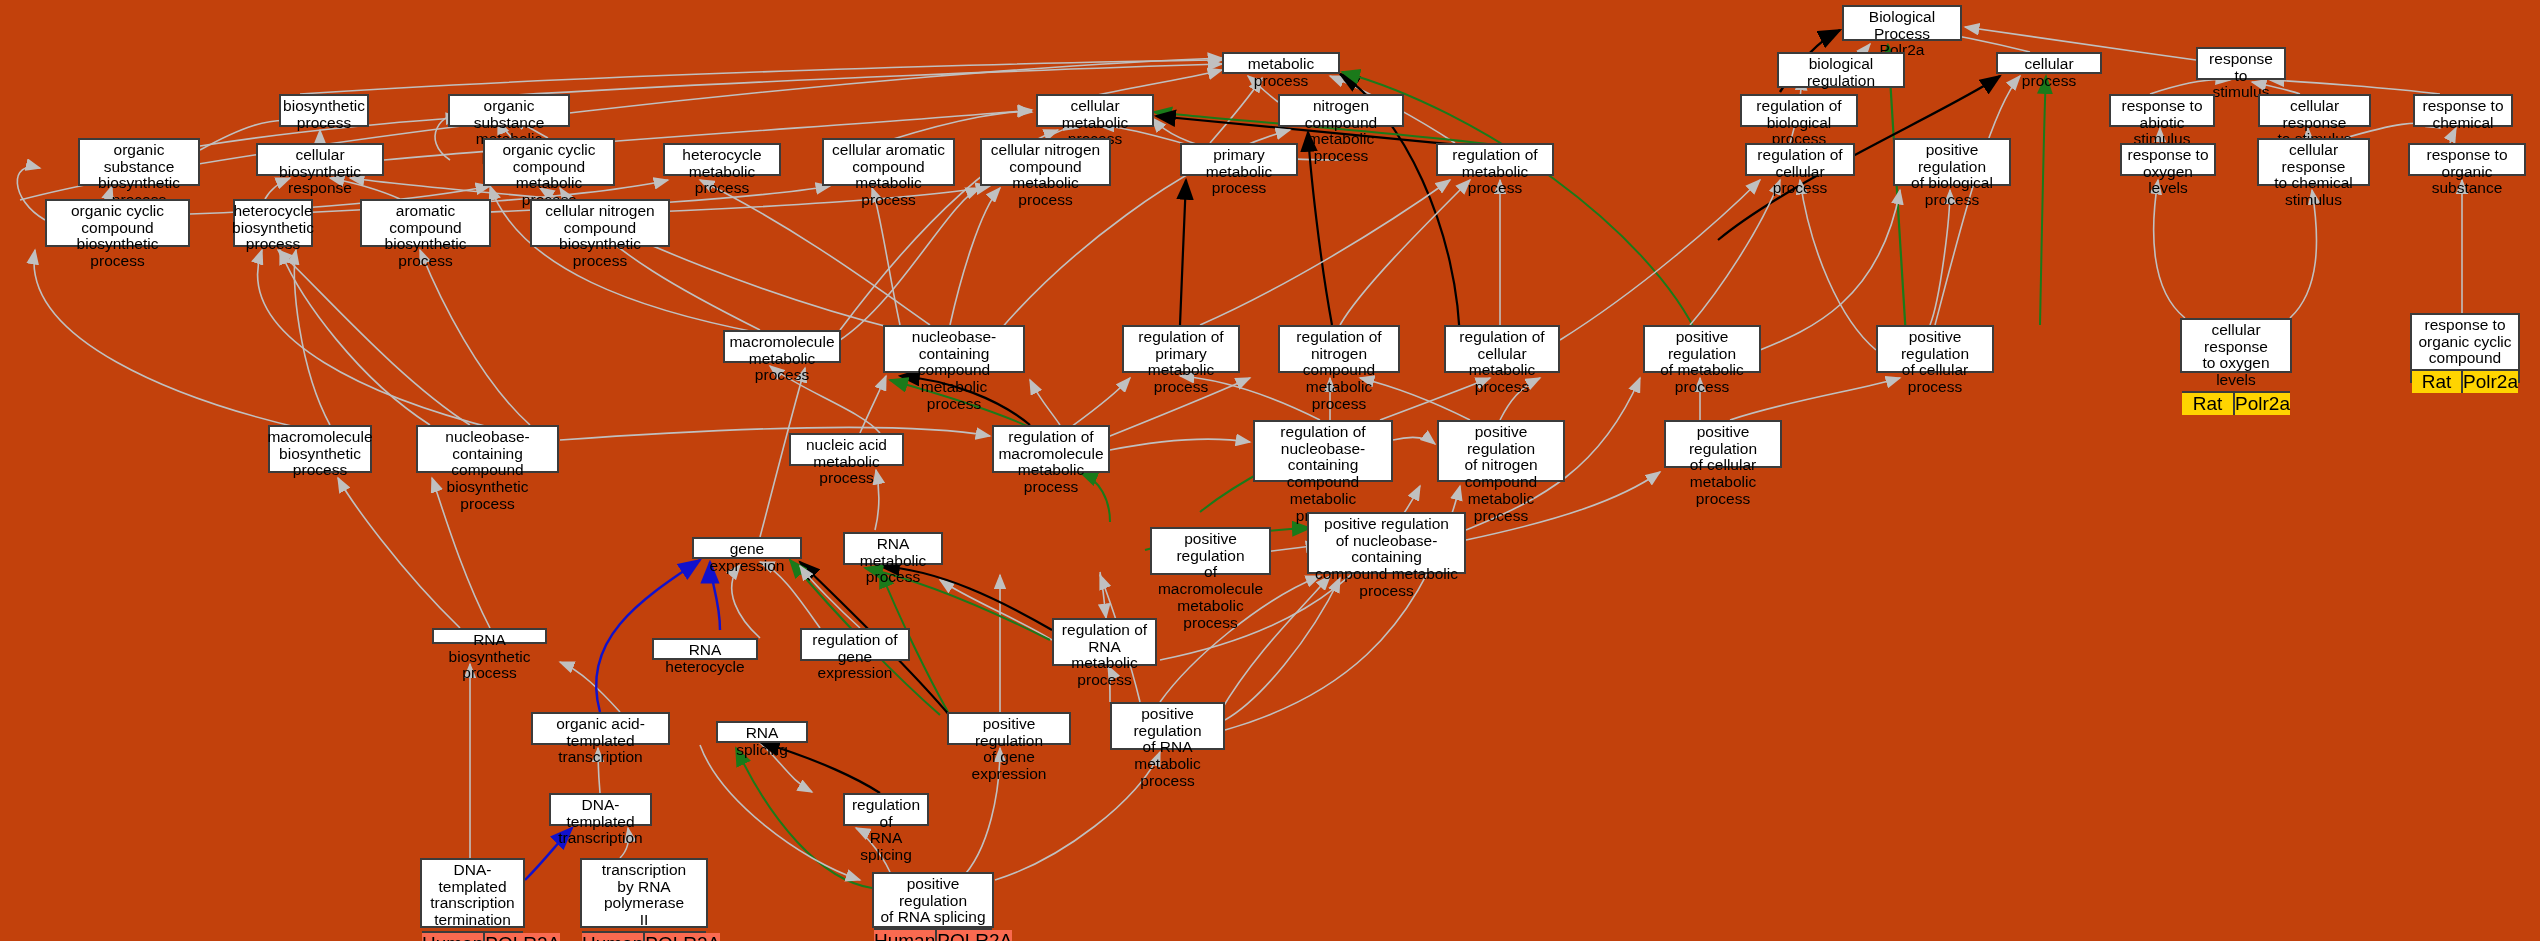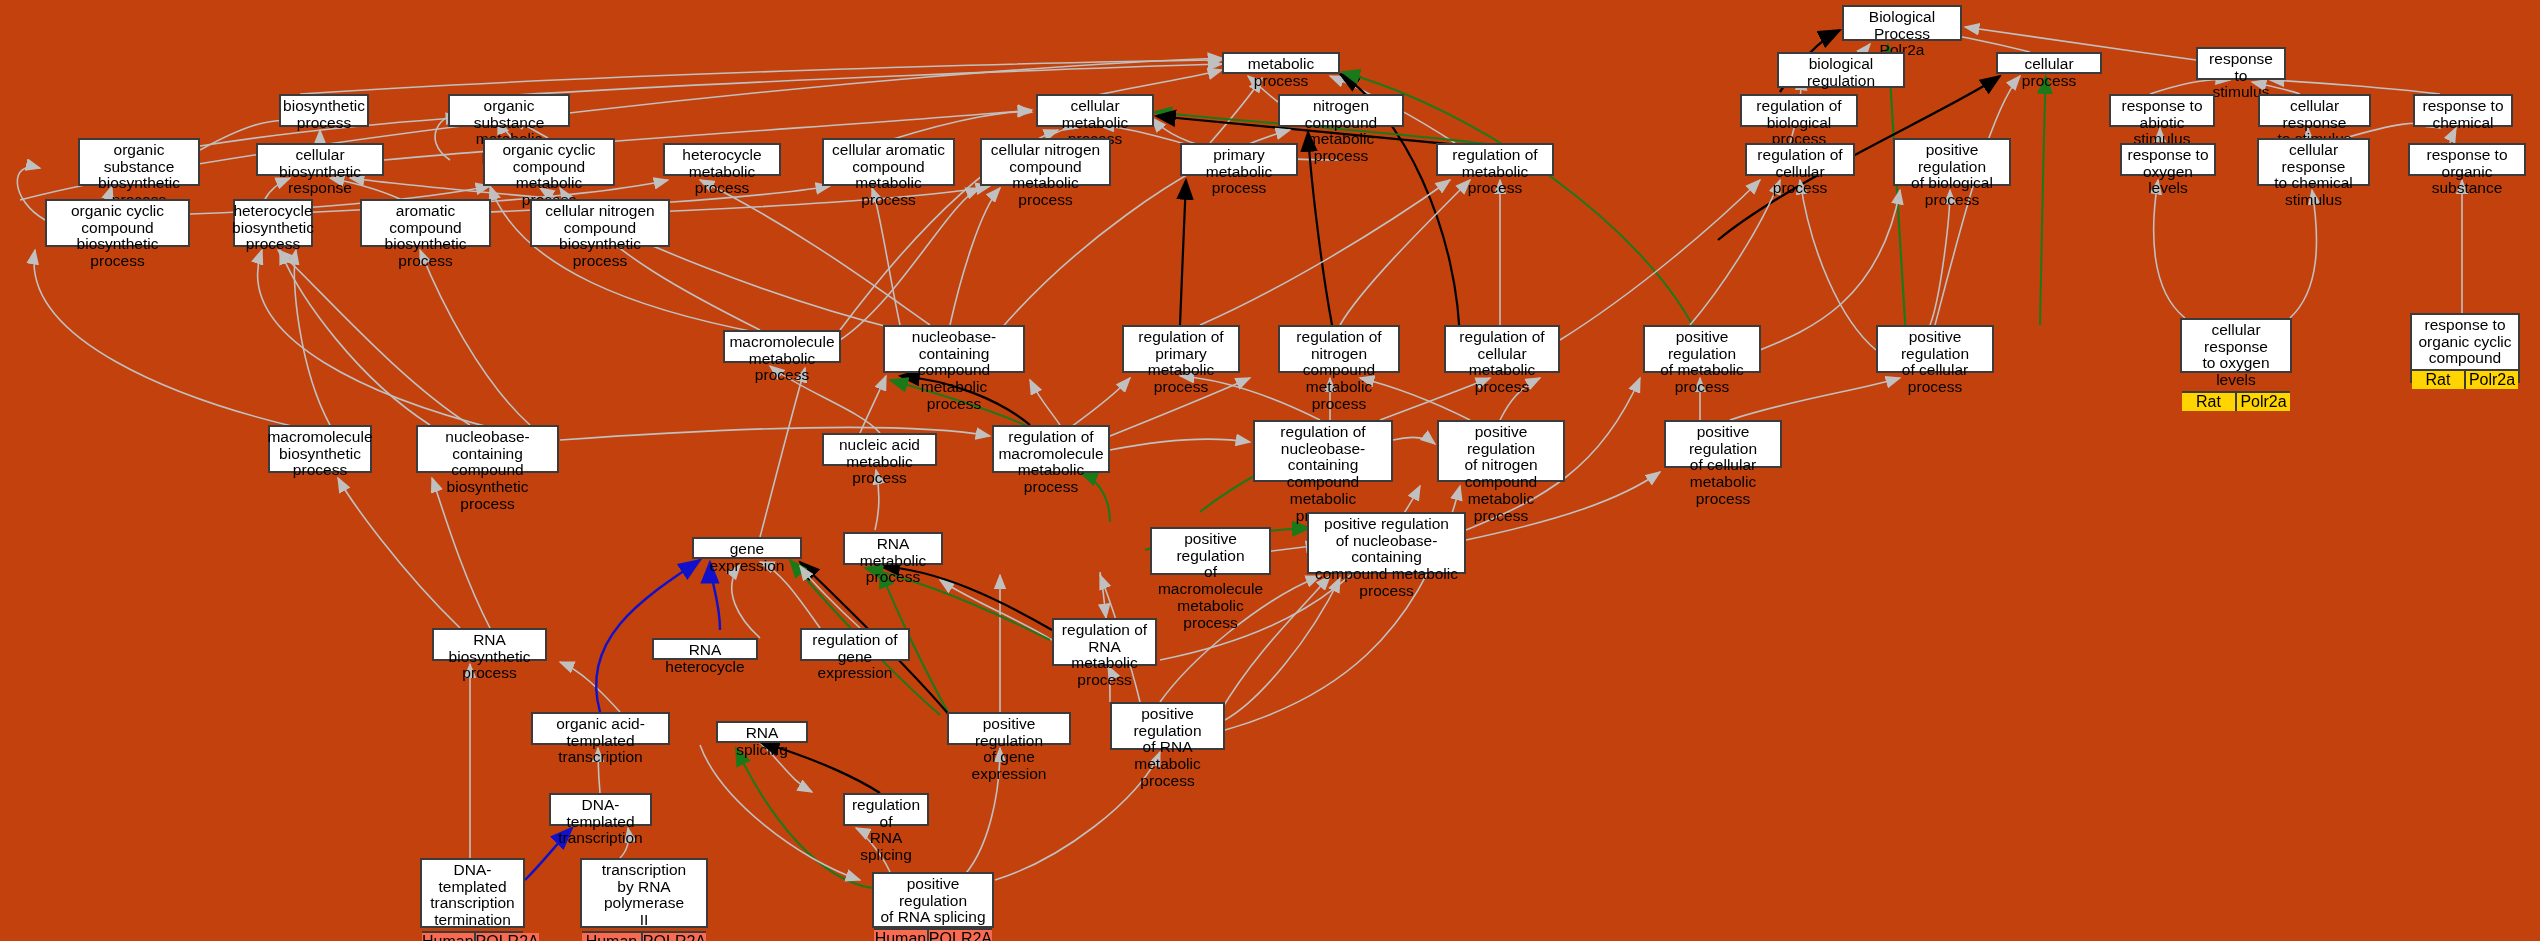--- a/index.html
+++ b/index.html
@@ -5,21 +5,21 @@
   html,body{margin:0;padding:0;background:#ffffff;}
   body{font-family:"Liberation Sans",sans-serif;}
   #canvas{position:relative;width:2540px;height:941px;background:#c2410c;overflow:hidden;}
   svg#edges{position:absolute;left:0;top:0;width:2540px;height:941px;pointer-events:none;}
   .node{position:absolute;box-sizing:border-box;border:2px solid #3b3b3b;background:#ffffff;
         display:flex;flex-direction:column;align-items:stretch;justify-content:flex-start;}
   .node .title{flex:1;display:flex;align-items:center;justify-content:center;text-align:center;
         line-height:1.08;padding:2px 4px;color:#000;font-size:15.5px;white-space:pre-line;}
   .node.gene .gene-row{display:flex;border-top:2px solid #3b3b3b;height:22px;}
   .node.gene .gene-cell{flex:1;display:flex;align-items:center;justify-content:center;
-        font-size:16px;color:#000;}
+        font-size:19px;color:#000;}
   .node.gene .gene-cell.first{border-right:2px solid #3b3b3b;}
   .gene-human .gene-cell{background:#fa6a50;}
   .gene-rat .gene-cell{background:#ffd400;}
 </style>
 </head>
 <body>
 
 <div id="canvas">
 
   <svg id="edges" viewBox="0 0 2540 941">
@@ -431,21 +431,21 @@
 compound metabolic
 process</div>
     </div>
 
   <div class="node" style="left:1664px;top:420px;width:118px;height:48px;">
     <div class="title">positive regulation
 of cellular
 metabolic process</div>
     </div>
 
-  <div class="node" style="left:822px;top:433px;width:115px;height:33px;">
+  <div class="node" style="left:789px;top:433px;width:115px;height:33px;">
     <div class="title">nucleic acid
 metabolic process</div>
     </div>
 
   <div class="node" style="left:1150px;top:527px;width:121px;height:48px;">
     <div class="title">positive regulation
 of macromolecule
 metabolic process</div>
     </div>
 
@@ -458,21 +458,21 @@
 
   <div class="node" style="left:692px;top:537px;width:110px;height:22px;">
     <div class="title">gene expression</div>
     </div>
 
   <div class="node" style="left:843px;top:532px;width:100px;height:33px;">
     <div class="title">RNA metabolic
 process</div>
     </div>
 
-  <div class="node" style="left:432px;top:628px;width:115px;height:33px;">
+  <div class="node" style="left:432px;top:628px;width:115px;height:16px;">
     <div class="title">RNA biosynthetic
 process</div>
     </div>
 
   <div class="node" style="left:652px;top:638px;width:106px;height:22px;">
     <div class="title">RNA heterocycle</div>
     </div>
 
   <div class="node" style="left:800px;top:628px;width:110px;height:33px;">
     <div class="title">regulation of

